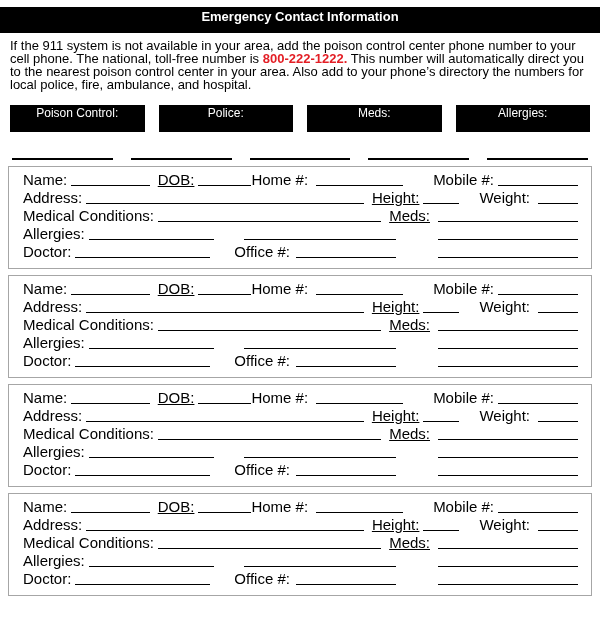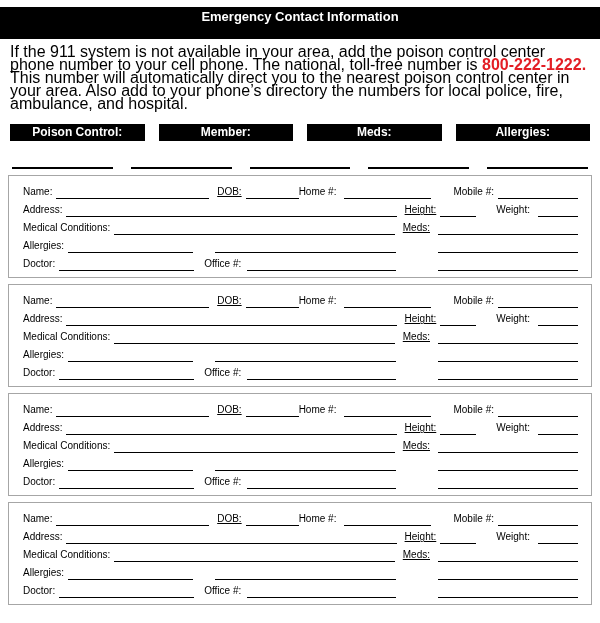--- a/index.html
+++ b/index.html
@@ -10,83 +10,83 @@
     height: 623px;
     overflow: hidden;
     background: #ffffff;
   }
   .bar {
     background: #000000;
     color: #ffffff;
     font-weight: bold;
     font-size: 13px;
     text-align: center;
-    height: 32px;
+    height: 26px;
     line-height: 19px;
   }
   .bar1 { margin-top: 7px; }
   .bar2 { margin-top: 17px; height: 18px; line-height: 18px; }
 
   .intro-row { display: flex; margin: 5px 8px 0 10px; gap: 10px; }
   .red-box {
     width: 180px; min-width: 180px; height: 66px;
     background: #d2232a;
     text-align: center;
     box-sizing: border-box;
     padding-top: 7px;
   }
   .n911   { color: #000000; font-weight: bold; font-size: 23px; line-height: 26px; }
   .n911s  { color: #ffffff; font-weight: bold; font-size: 12px; line-height: 14px; }
   .n911c  { color: #ffffff; font-weight: bold; font-size: 13.5px; line-height: 17px; }
-  .intro-text { flex: 1; margin: 1px 0 0 0; font-size: 16px; line-height: 13.1px; color: #000000; }
+  .intro-text { flex: 1; margin: 1px 0 0 0; font-size: 13px; line-height: 13.1px; color: #000000; }
   .phone { color: #e31e25; font-weight: bold; }
 
   .contact-labels { display: flex; gap: 14px; margin: 14px 10px 0 10px; }
   .contact-box {
     flex: 1; background: #000000; color: #ffffff;
-    font-weight: bold; font-size: 12px; text-align: center;
-    height: 17px; line-height: 17px;
+    font-weight: normal; font-size: 12px; text-align: center;
+    height: 27px; line-height: 17px;
   }
   .contact-lines { display: flex; gap: 14px; margin: 26px 10px 0 10px; }
   .contact-line { flex: 1; height: 0; border-bottom: 2px solid #000000; margin: 0 2px; }
 
   #members { margin: 6px 8px 0 8px; }
   .member-box {
     border: 1px solid #a6a6a6;
     box-sizing: border-box;
     height: 103px;
     padding: 5px 13px 6px 6px;
     margin-bottom: 6px;
     background: #ffffff;
   }
-  .row { display: flex; align-items: flex-end; height: 18px; font-size: 10px; white-space: nowrap; padding-left: 8px; }
+  .row { display: flex; height: 18px; font-size: 15px; white-space: nowrap; padding-left: 8px; }
   .lbl { line-height: 15px; color: #000000; }
   .f   { border-bottom: 1.4px solid #000000; height: 13px; margin-left: 4px; }
   .flex1 { flex: 1 1 auto; }
   .w36 { width: 36px; }  .w40 { width: 40px; }  .w53 { width: 53px; }
   .w80 { width: 80px; }  .w87 { width: 87px; }  .w125 { width: 125px; }
   .w135 { width: 135px; } .w140 { width: 140px; }
-  .ml6 { margin-left: 6px; }  .ml8 { margin-left: 8px; text-decoration: underline; }  .ml10 { margin-left: 10px; }
-  .ml12 { margin-left: 0; } .ml14 { margin-left: 22px; } .ml20 { margin-left: 20px; }
+  .ml6 { margin-left: 6px; }  .ml8 { margin-left: 8px; text-decoration: underline; }  .ml10 { margin-left: 24px; }
+  .ml12 { margin-left: 0; } .ml14 { margin-left: 30px; } .ml20 { margin-left: 20px; }
   .ml42 { margin-left: 42px; }
 </style>
 </head>
 <body>
 
 <div class="page">
 
   <div class="bar bar1">Emergency Contact Information</div>
 
   <div class="intro-row">
     <p class="intro-text"><span>If the 911 system is not available in your area, add the poison control center phone number to your cell phone. The national, toll-free number is </span><span class="phone" style="color: rgb(227, 30, 37);">800-222-1222.</span><span> This number will automatically direct you to the nearest poison control center in your area. Also add to your phone’s directory the numbers for local police, fire, ambulance, and hospital.</span></p>
   </div>
 
   <div class="contact-labels">
     <div class="contact-box">Poison Control:</div>
-    <div class="contact-box">Member:</div>
+    <div class="contact-box">Police:</div>
     <div class="contact-box">Meds:</div>
     <div class="contact-box">Allergies:</div>
   </div>
 
   <div class="contact-lines">
     <div class="contact-line"></div>
     <div class="contact-line"></div>
     <div class="contact-line"></div>
     <div class="contact-line"></div>
     <div class="contact-line"></div>

